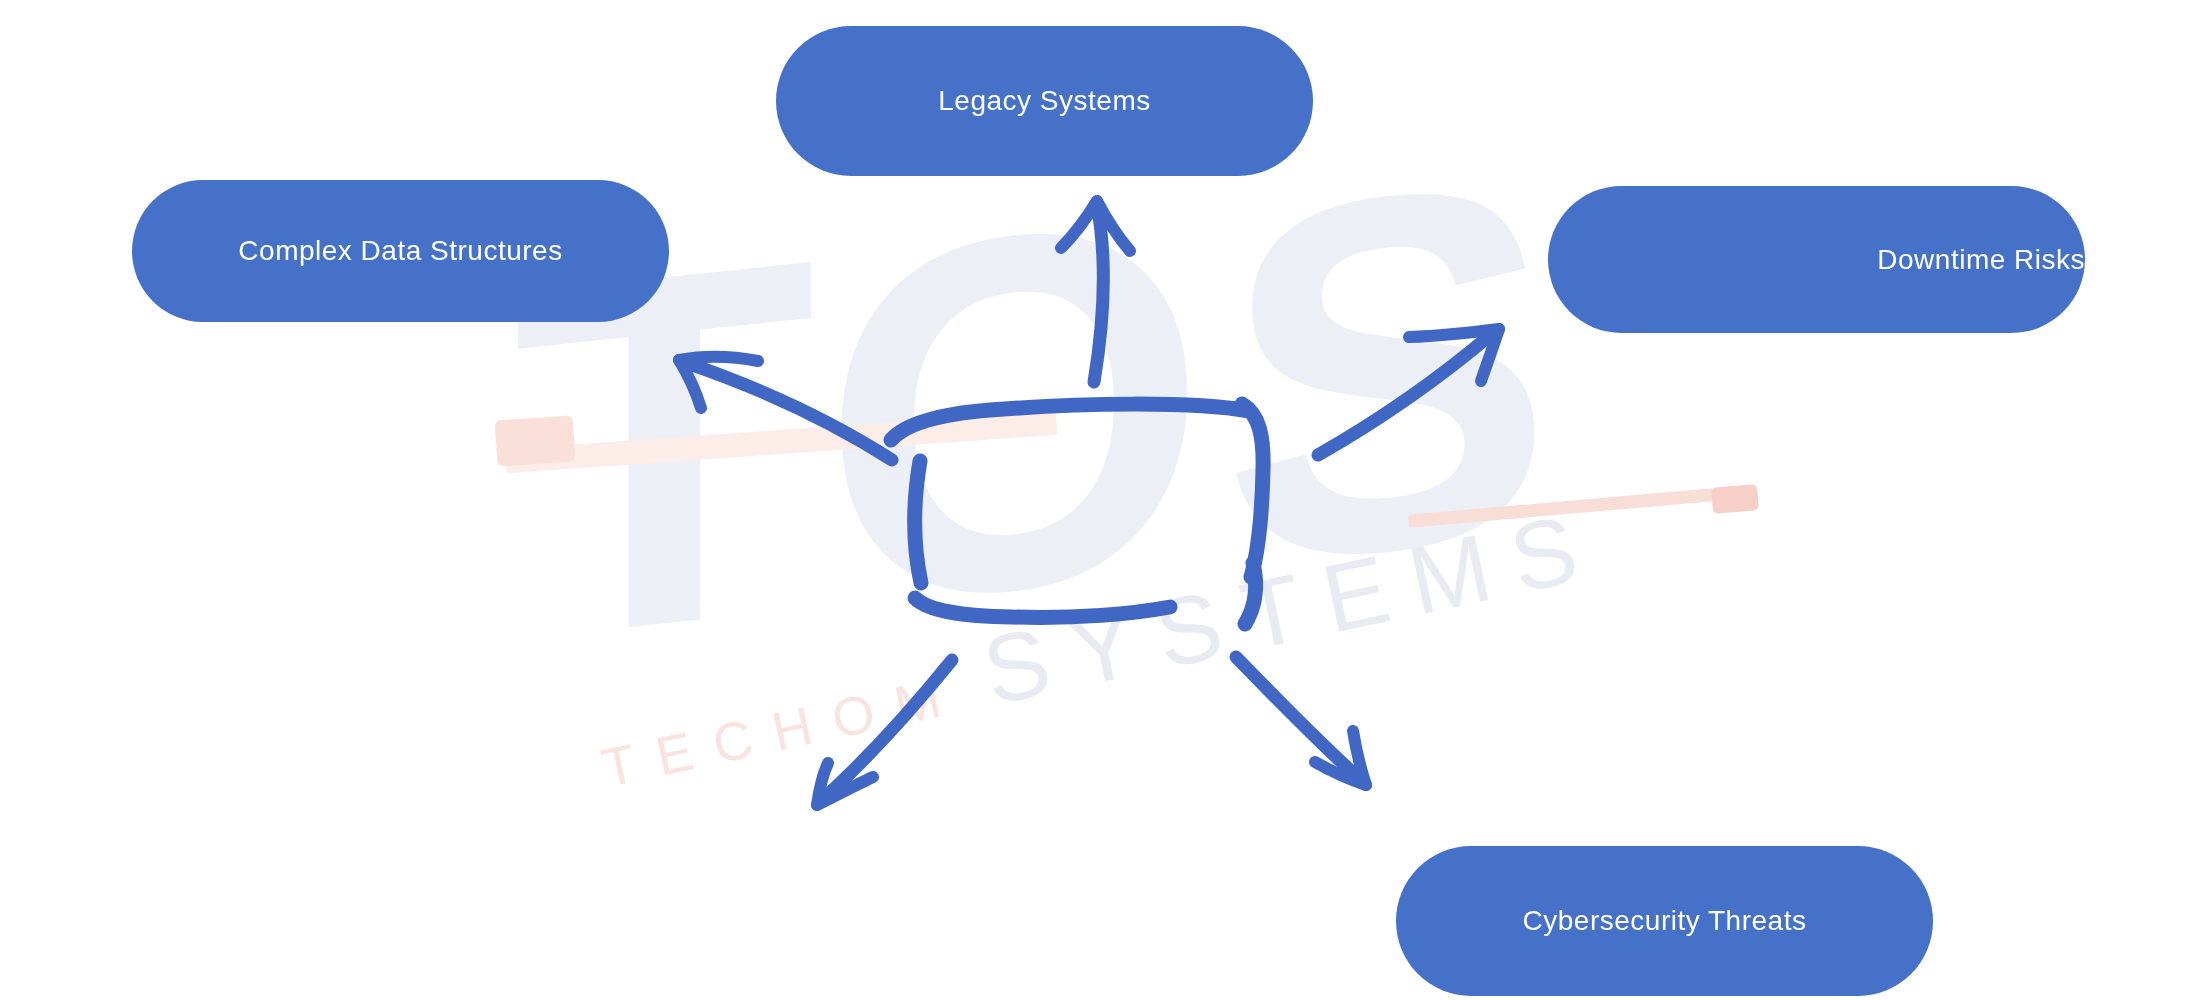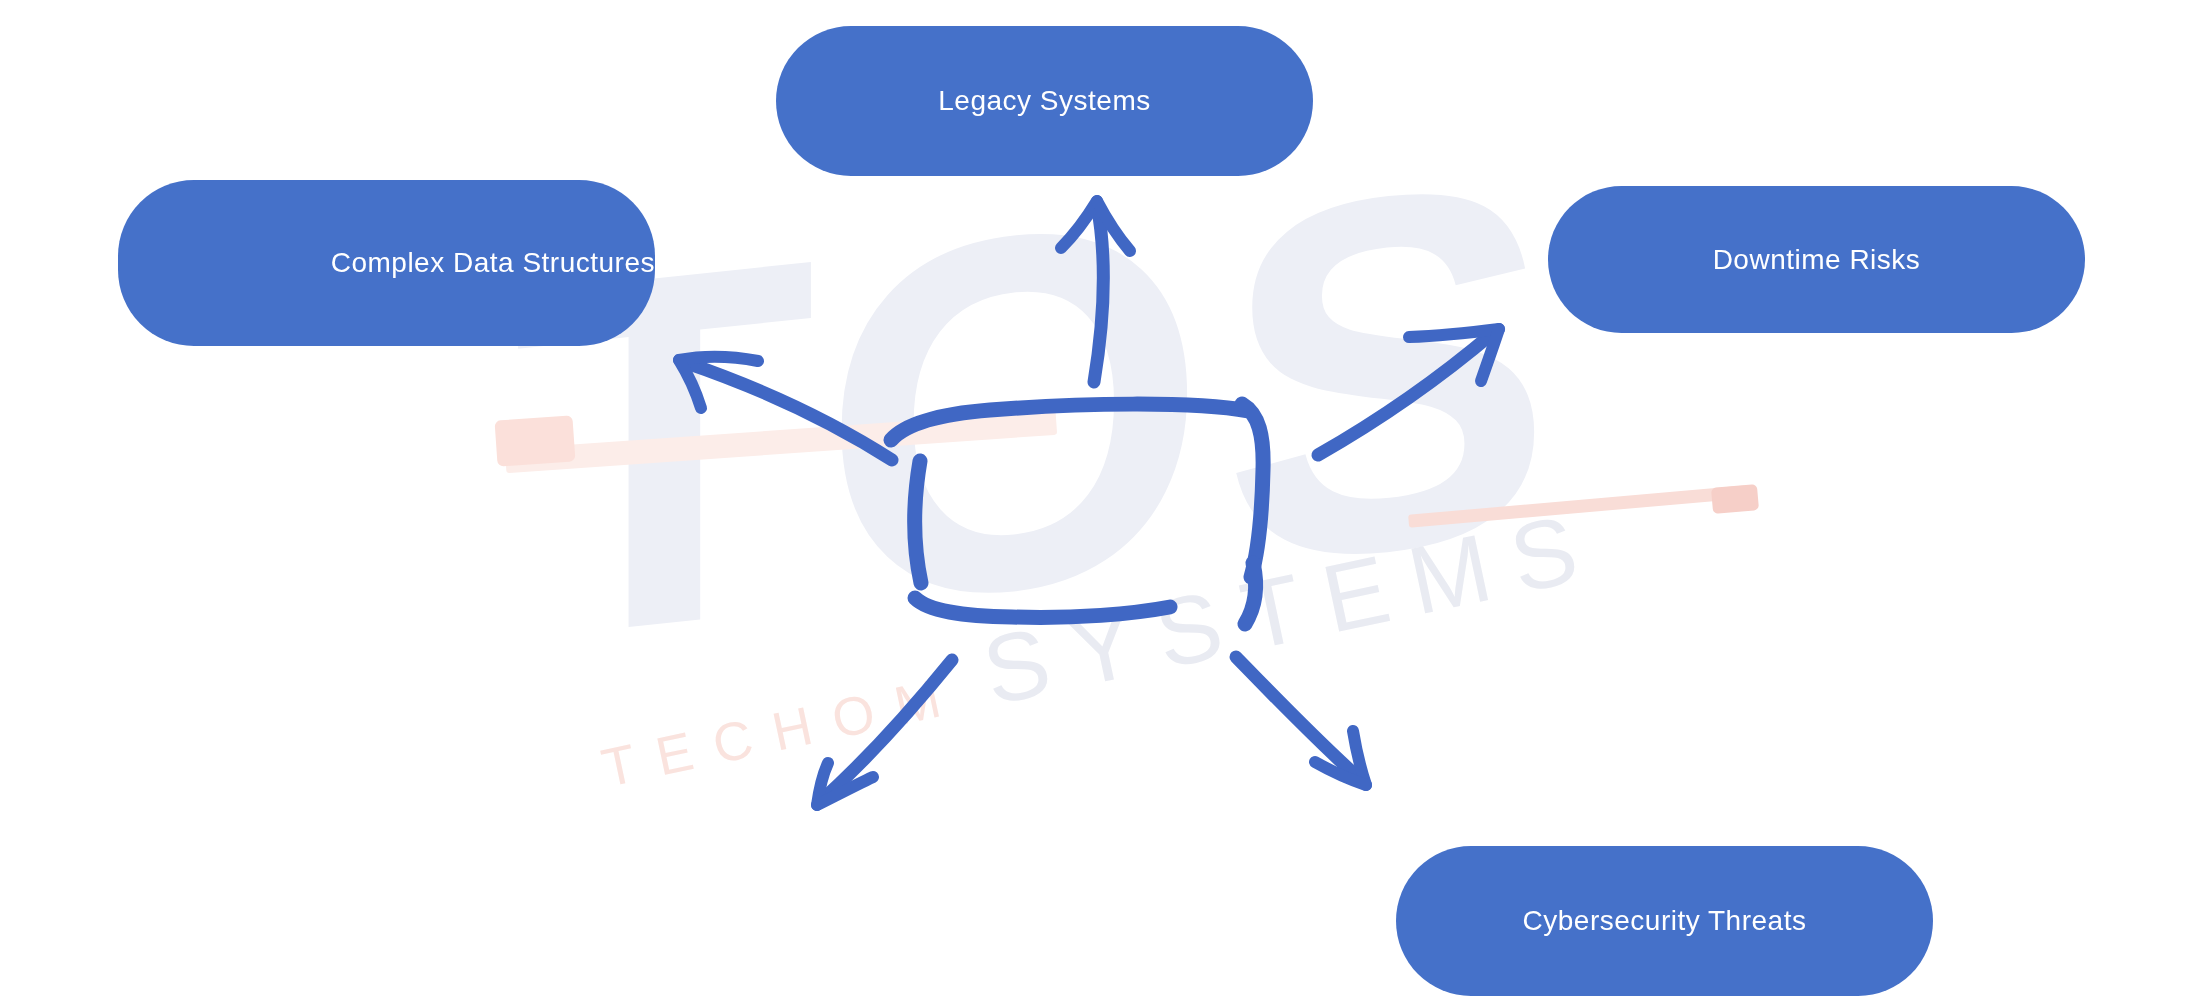--- a/index.html
+++ b/index.html
@@ -58,23 +58,23 @@
 
   
   .pill{
     position:absolute;z-index:3;
     background:#4571C9;border-radius:76px;
     display:flex;align-items:center;justify-content:center;
     color:#FFFFFF;font-size:28px;font-weight:400;letter-spacing:0.5px;
     text-align:center;line-height:1.35;
   }
   .pill-legacy{left:776px;top:26px;width:537px;height:150px;}
-  .pill-complex{left:118px;top:180px;width:537px;height:166px;justify-content:flex-end;}
+  .pill-complex{left:132px;top:180px;width:537px;height:142px;}
   .pill-complex .pill-label{max-width:330px;}
-  .pill-downtime{left:1548px;top:186px;width:537px;height:147px;}
+  .pill-downtime{left:1548px;top:186px;width:537px;height:147px;justify-content:flex-end;}
   .pill-dataintegrity{left:250px;top:834px;width:537px;height:150px;}
   .pill-cyber{left:1396px;top:846px;width:537px;height:150px;}
 </style>
 </head>
 <body>
 
 <div class="canvas">
 
   <div class="wm">
     <div class="wm-logo">TOS</div>

